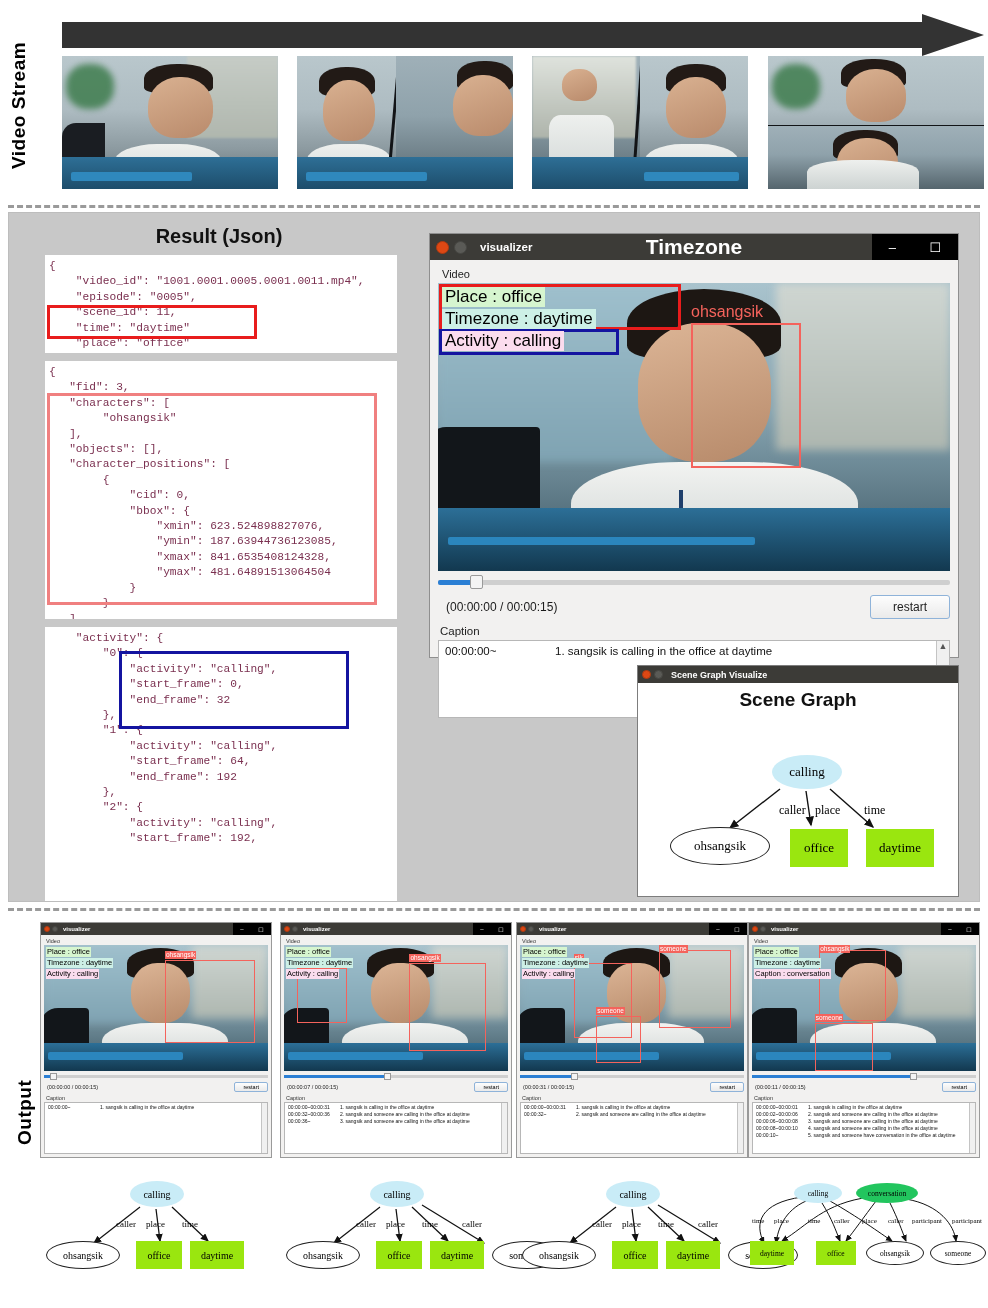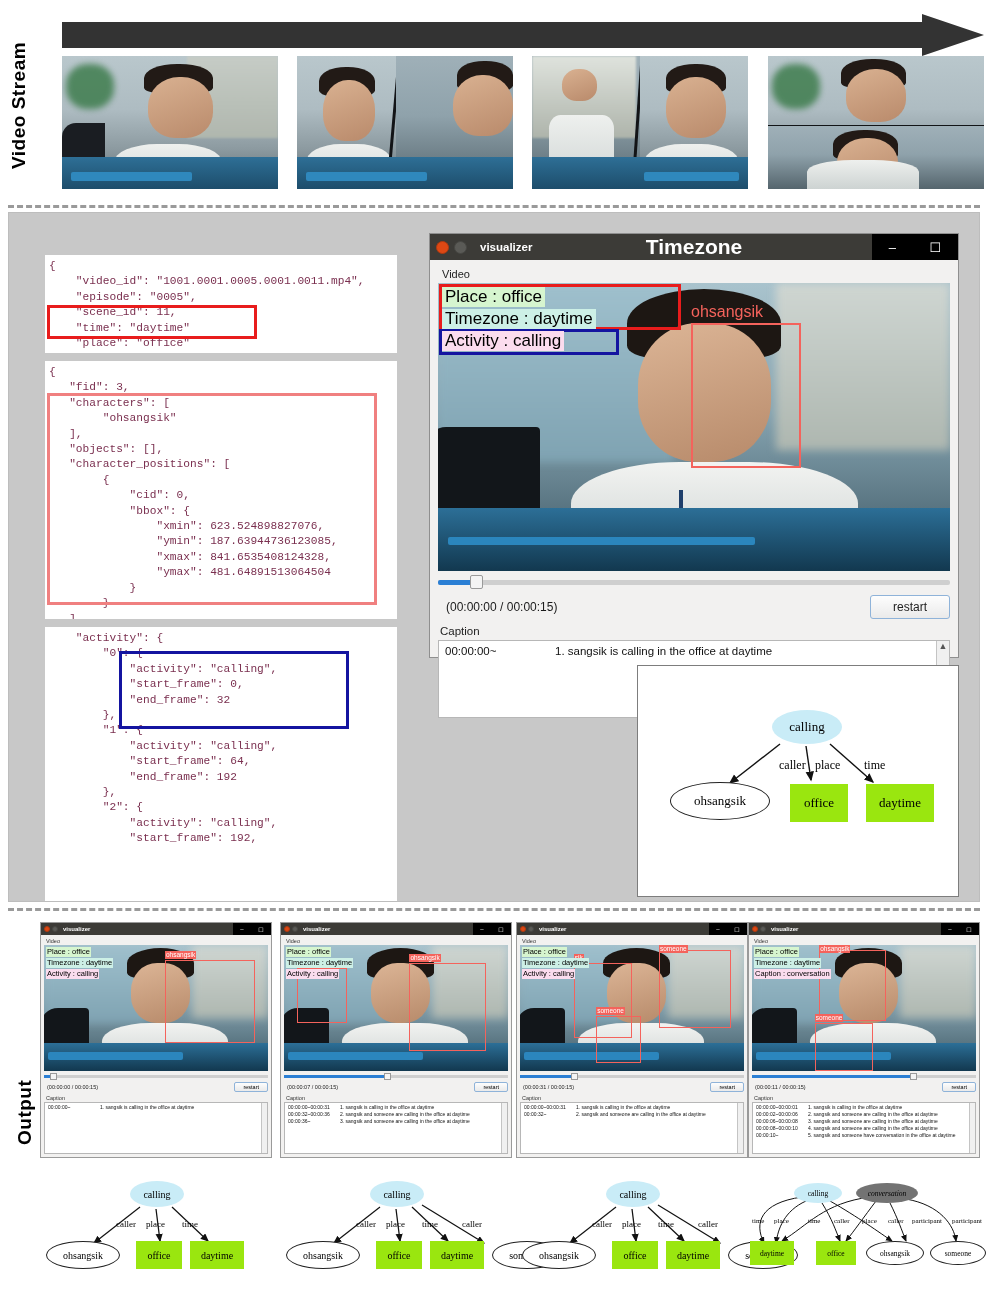--- a/index.html
+++ b/index.html
@@ -347,20 +347,21 @@
       <div class="ph-head" style="left:32%;top:62%;width:28%;height:38%;"></div>
       <div class="ph-shirt" style="left:18%;width:52%;height:22%;"></div>
     </div>
   </div>
 </div>
 
 <div class="dashed-sep" style="top:205px;"></div>
 
 <div id="middle-section">
 
+  <div id="result-title">Result (Json)</div>
 
   <pre class="json-card" id="json-card-a">{
     "video_id": "1001.0001.0005.0001.0011.mp4",
     "episode": "0005",
     "scene_id": 11,
     "time": "daytime"
     "place": "office"
     "frames": [</pre>
   <div class="json-hl" style="left:38px;top:92px;width:210px;height:34px;"></div>
 
@@ -454,20 +455,26 @@
           <span class="cap-text">1. sangsik is calling in the office at daytime</span>
         </div>
         <div class="cap-scroll">
           <div class="cap-arrow">▲</div>
         </div>
       </div>
     </div>
   </div>
 
   <div id="scene-graph-window">
+    <div class="sg-tb">
+      <div class="tb-btn tb-close"></div>
+      <div class="tb-btn tb-min-dot"></div>
+      <div class="sg-tb-title">Scene Graph Visualize</div>
+    </div>
+    <div id="scene-graph-title">Scene Graph</div>
 
     <div class="sg-canvas">
       <svg width="322" height="168" viewBox="0 0 322 168" style="position:absolute;left:0;top:0;">
         <defs>
           <marker id="ah" markerWidth="8" markerHeight="8" refX="6" refY="3" orient="auto" markerUnits="strokeWidth">
             <path d="M0,0 L7,3 L0,6 z" fill="#111"></path>
           </marker>
         </defs>
         <line x1="142" y1="78" x2="92" y2="117" stroke="#111" stroke-width="1.4" marker-end="url(#ah)"></line>
         <line x1="168" y1="80" x2="173" y2="114" stroke="#111" stroke-width="1.4" marker-end="url(#ah)"></line>
@@ -798,21 +805,21 @@
       <path d="M62,20 C20,26 14,46 24,66" fill="none" stroke="#111" stroke-width="1" marker-end="url(#ah3)"></path>
       <path d="M66,24 C44,34 38,52 36,66" fill="none" stroke="#111" stroke-width="1" marker-end="url(#ah3)"></path>
       <path d="M130,20 C84,26 68,48 42,64" fill="none" stroke="#111" stroke-width="1" marker-end="url(#ah3)"></path>
       <path d="M82,26 C92,42 96,54 100,64" fill="none" stroke="#111" stroke-width="1" marker-end="url(#ah3)"></path>
       <path d="M136,24 C124,40 114,54 106,64" fill="none" stroke="#111" stroke-width="1" marker-end="url(#ah3)"></path>
       <path d="M90,24 C118,40 140,56 152,64" fill="none" stroke="#111" stroke-width="1" marker-end="url(#ah3)"></path>
       <path d="M150,26 C158,42 162,54 166,64" fill="none" stroke="#111" stroke-width="1" marker-end="url(#ah3)"></path>
       <path d="M166,22 C200,28 214,48 216,64" fill="none" stroke="#111" stroke-width="1" marker-end="url(#ah3)"></path>
     </svg>
     <div class="og-node-el" style="left:54px;top:6px;background:#c9ecf7;width:48px;height:20px;font-size:7.5px;">calling</div>
-    <div class="og-node-el" style="left:116px;top:6px;background:#737373;width:62px;height:20px;font-size:7.5px;font-style:italic;">conversation</div>
+    <div class="og-node-el" style="left:116px;top:6px;background:#22c55e;width:62px;height:20px;font-size:7.5px;">conversation</div>
     <div class="og-elabel" style="left:12px;top:40px;font-size:7px;">time</div>
     <div class="og-elabel" style="left:34px;top:40px;font-size:7px;">place</div>
     <div class="og-elabel" style="left:68px;top:40px;font-size:7px;">time</div>
     <div class="og-elabel" style="left:94px;top:40px;font-size:7px;">caller</div>
     <div class="og-elabel" style="left:122px;top:40px;font-size:7px;">place</div>
     <div class="og-elabel" style="left:148px;top:40px;font-size:7px;">caller</div>
     <div class="og-elabel" style="left:172px;top:40px;font-size:7px;">participant</div>
     <div class="og-elabel" style="left:212px;top:40px;font-size:7px;">participant</div>
     <div class="og-node-rect" style="left:10px;top:64px;width:44px;height:24px;font-size:7.5px;">daytime</div>
     <div class="og-node-rect" style="left:76px;top:64px;width:40px;height:24px;font-size:7.5px;">office</div>

